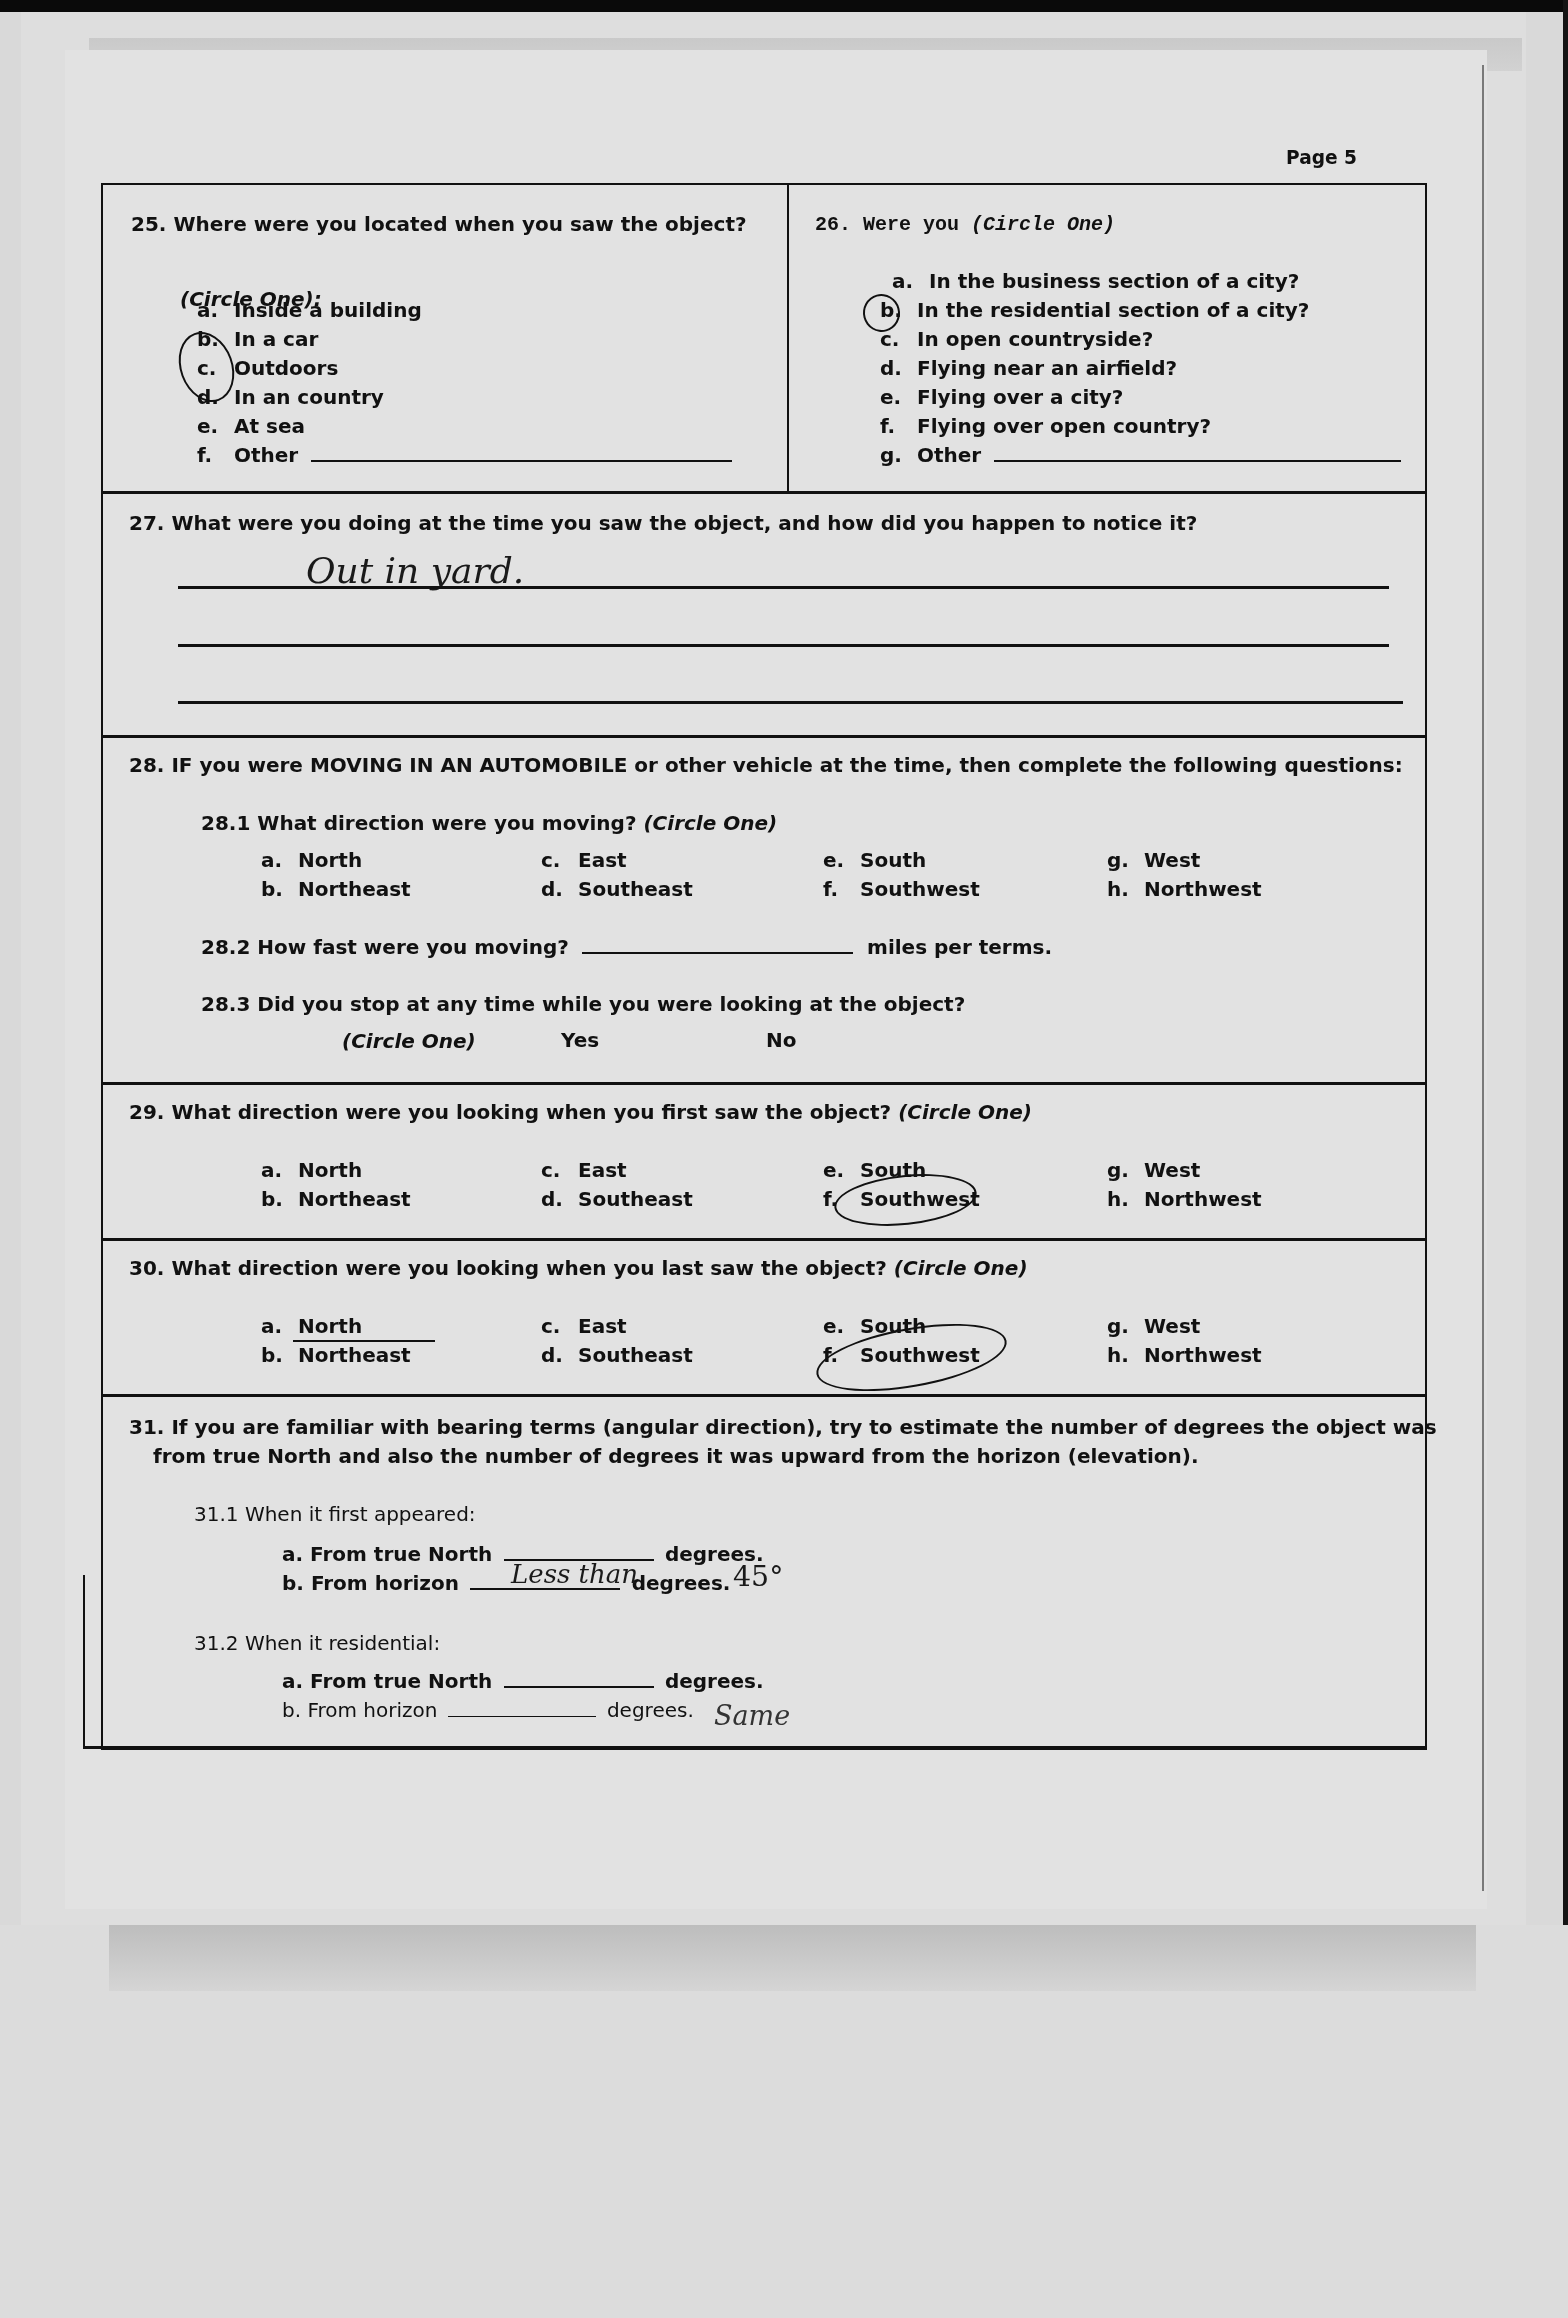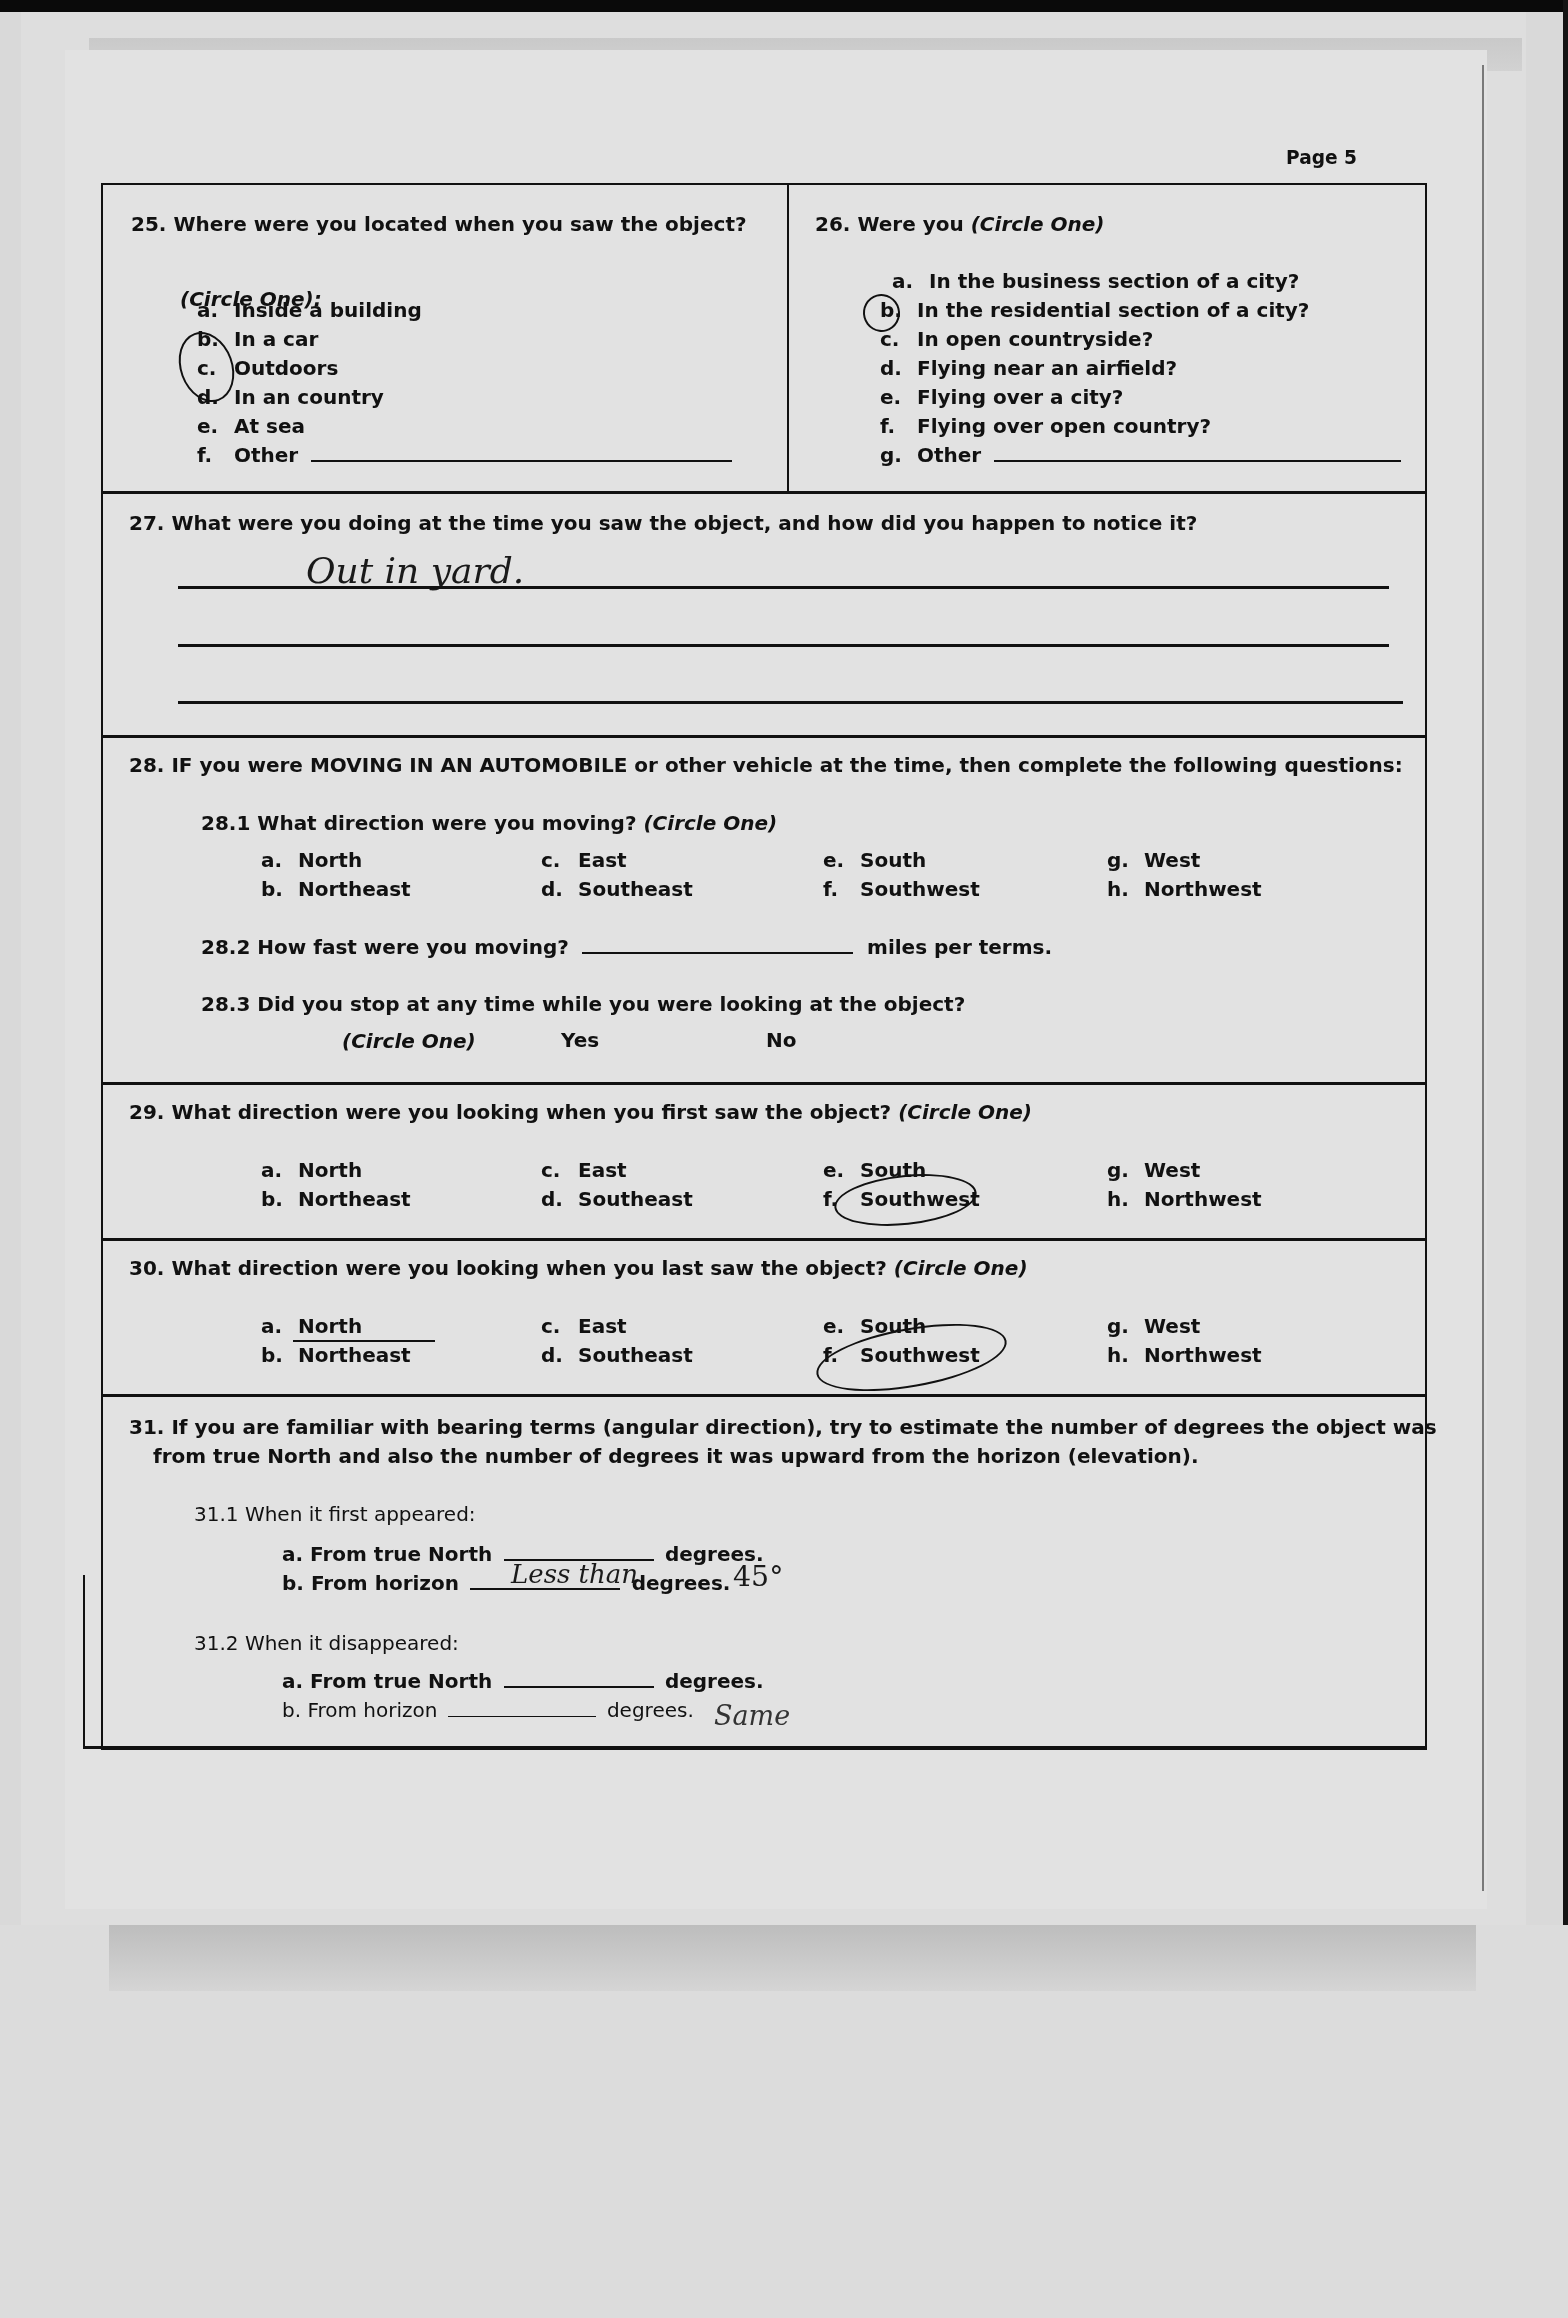--- a/index.html
+++ b/index.html
@@ -81,21 +81,21 @@
   <div class="opt" style="left:197px; top:327px;"><span class="l">b.</span><span>In a car</span></div>
   <div class="opt" style="left:197px; top:356px;"><span class="l">c.</span><span>Outdoors</span></div>
   <div class="opt" style="left:197px; top:385px;"><span class="l">d.</span><span>In an country</span></div>
   <div class="opt" style="left:197px; top:414px;"><span class="l">e.</span><span>At sea</span></div>
   <div class="opt" style="left:197px; top:443px;"><span class="l">f.</span><span>Other</span>
     <span class="blank" style="width:421px; margin-left:5.5px;"></span></div>
   <div class="circle" style="left:180px; top:331px; width:49px; height:68px; transform:rotate(-20deg);"></div>
 </div>
 
 <div>
-  <div class="q" style="left:815px; top:211px;">
+  <div class="q" style="left:815px; top:211px;font-family:Liberation Mono, monospace;">
     <span class="qnum">26.</span>
     <span>Were you</span>
     <span class="it">(Circle One)</span>
   </div>
   <div class="opt" style="left:880px; top:269px;margin-left:12px;"><span class="l">a.</span><span>In the business section of a city?</span></div>
   <div class="opt" style="left:880px; top:298px;"><span class="l">b.</span><span>In the residential section of a city?</span></div>
   <div class="opt" style="left:880px; top:327px;"><span class="l">c.</span><span>In open countryside?</span></div>
   <div class="opt" style="left:880px; top:356px;"><span class="l">d.</span><span>Flying near an airfield?</span></div>
   <div class="opt" style="left:880px; top:385px;"><span class="l">e.</span><span>Flying over a city?</span></div>
   <div class="opt" style="left:880px; top:414px;"><span class="l">f.</span><span>Flying over open country?</span></div>
@@ -205,21 +205,21 @@
   <div class="q" style="left:282px; top:1570px;">
     <span>b.  From horizon</span>
     <span class="blank" style="width:150px; margin:0 4.4px; position:relative;"></span>
     <span>degrees.</span>
   </div>
   <div class="hw" style="left:511px; top:1559px; font-size:26px;">Less than</div>
   <div class="hw" style="left:733px; top:1560px; font-size:28.4px; font-style:normal;">45°</div>
 
   <div class="q" style="left:194px; top:1630px; font-weight:normal;">
     <span>31.2</span>
-    <span>When it disappeared:</span>
+    <span>When it residential:</span>
   </div>
   <div class="q" style="left:282px; top:1668px;">
     <span>a.  From true North</span>
     <span class="blank" style="width:150px; margin:0 4.4px;"></span>
     <span>degrees.</span>
   </div>
   <div class="q" style="left:282px; top:1697px; font-weight:normal;">
     <span>b.  From horizon</span>
     <span class="blank" style="width:148px; margin:0 4.4px; border-bottom-width:1.6px;"></span>
     <span>degrees.</span>

